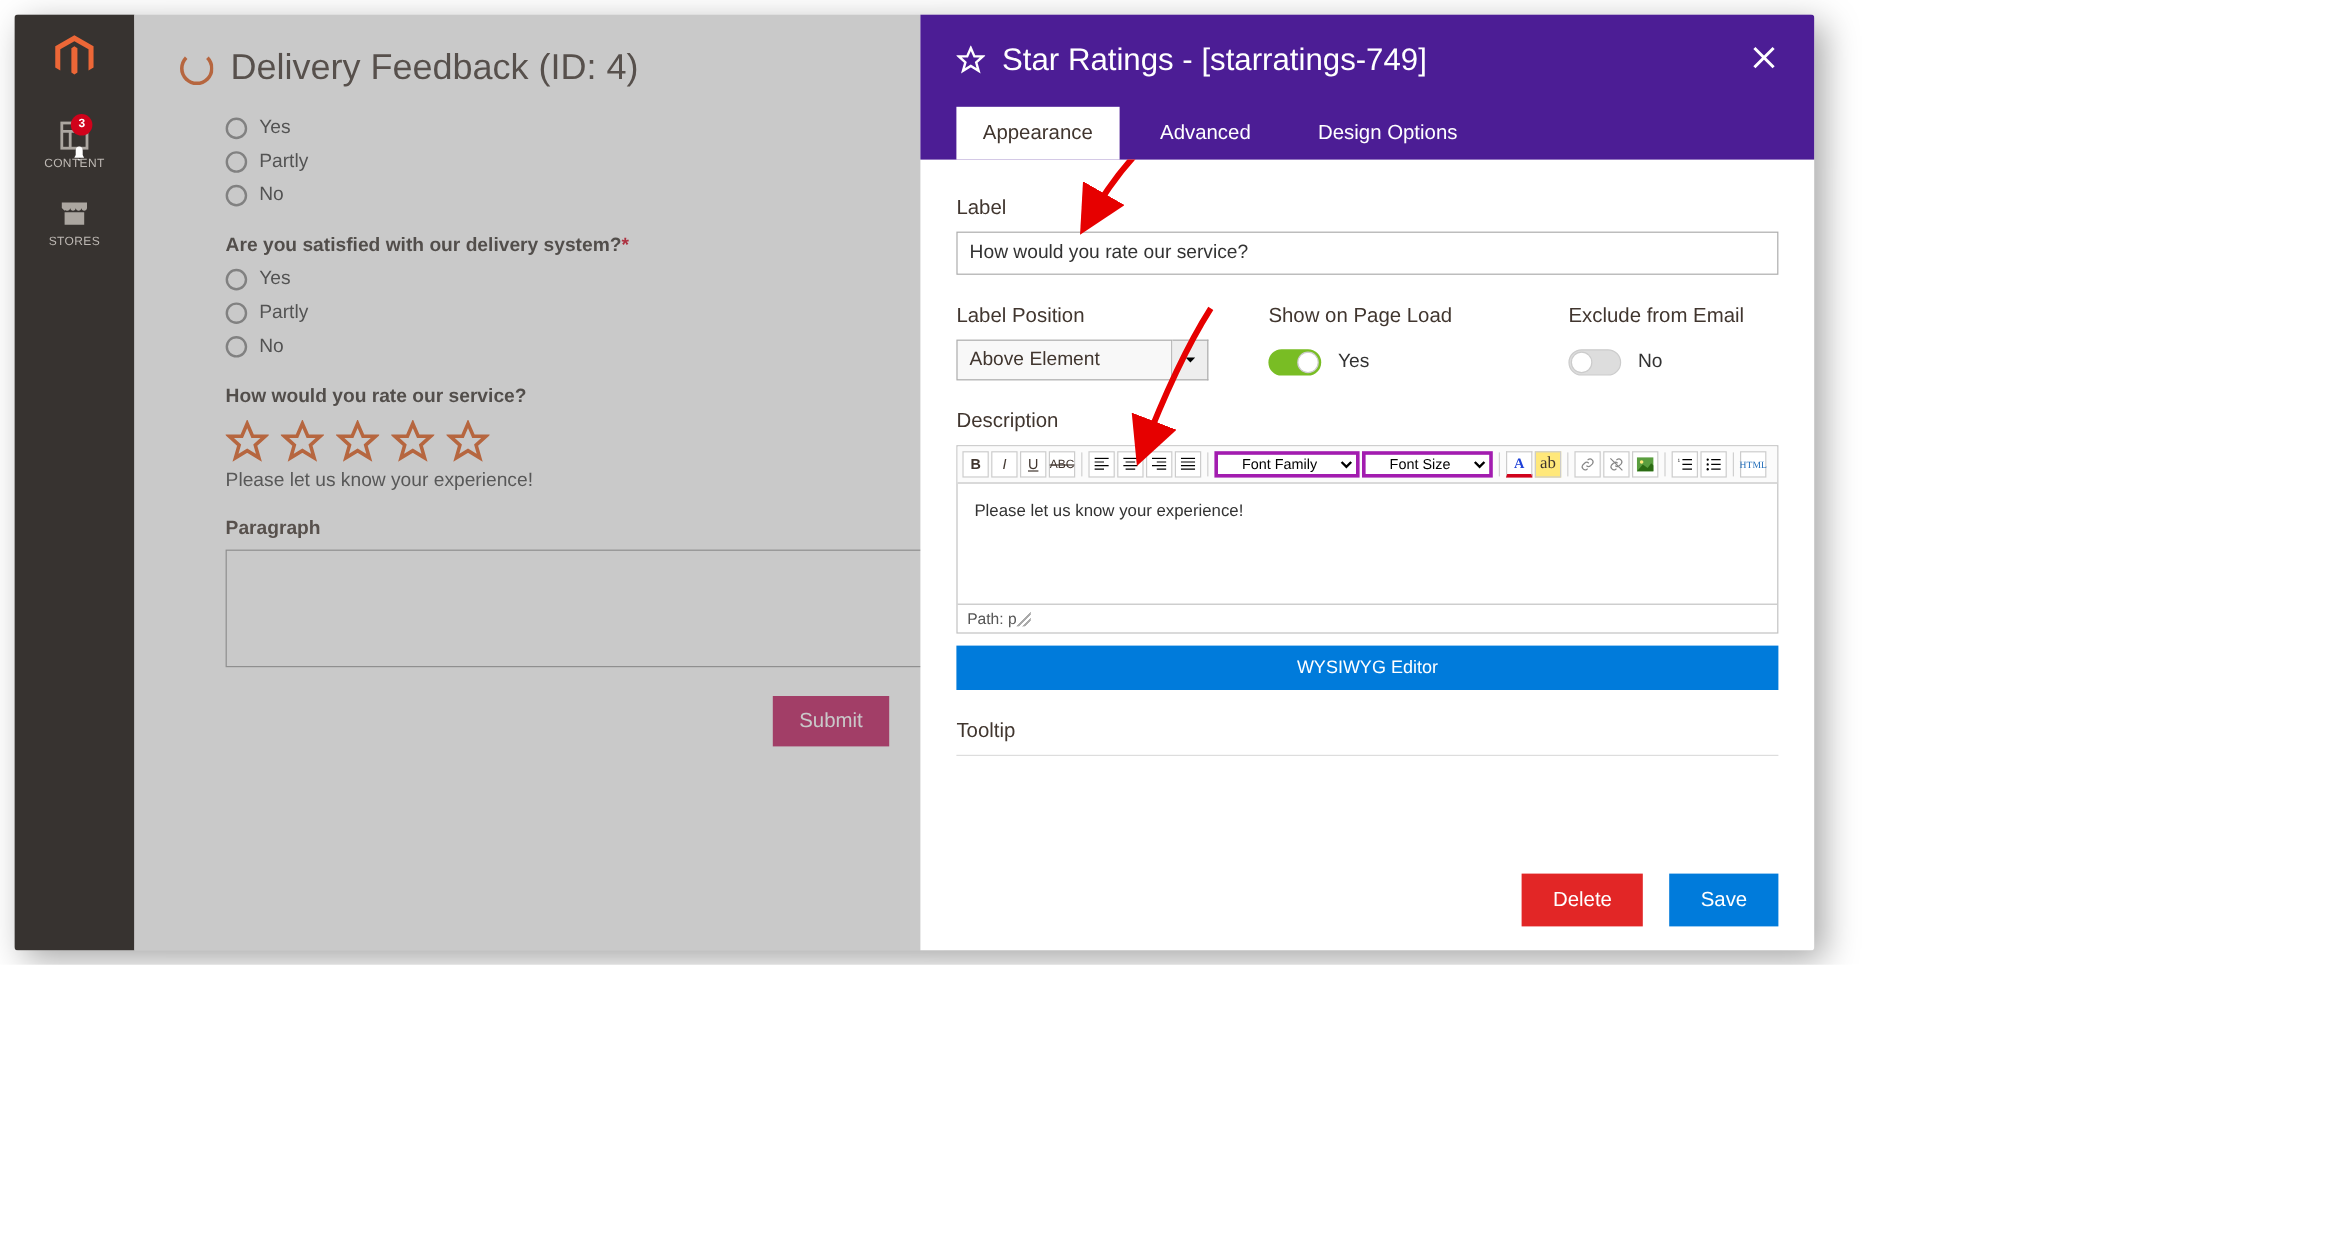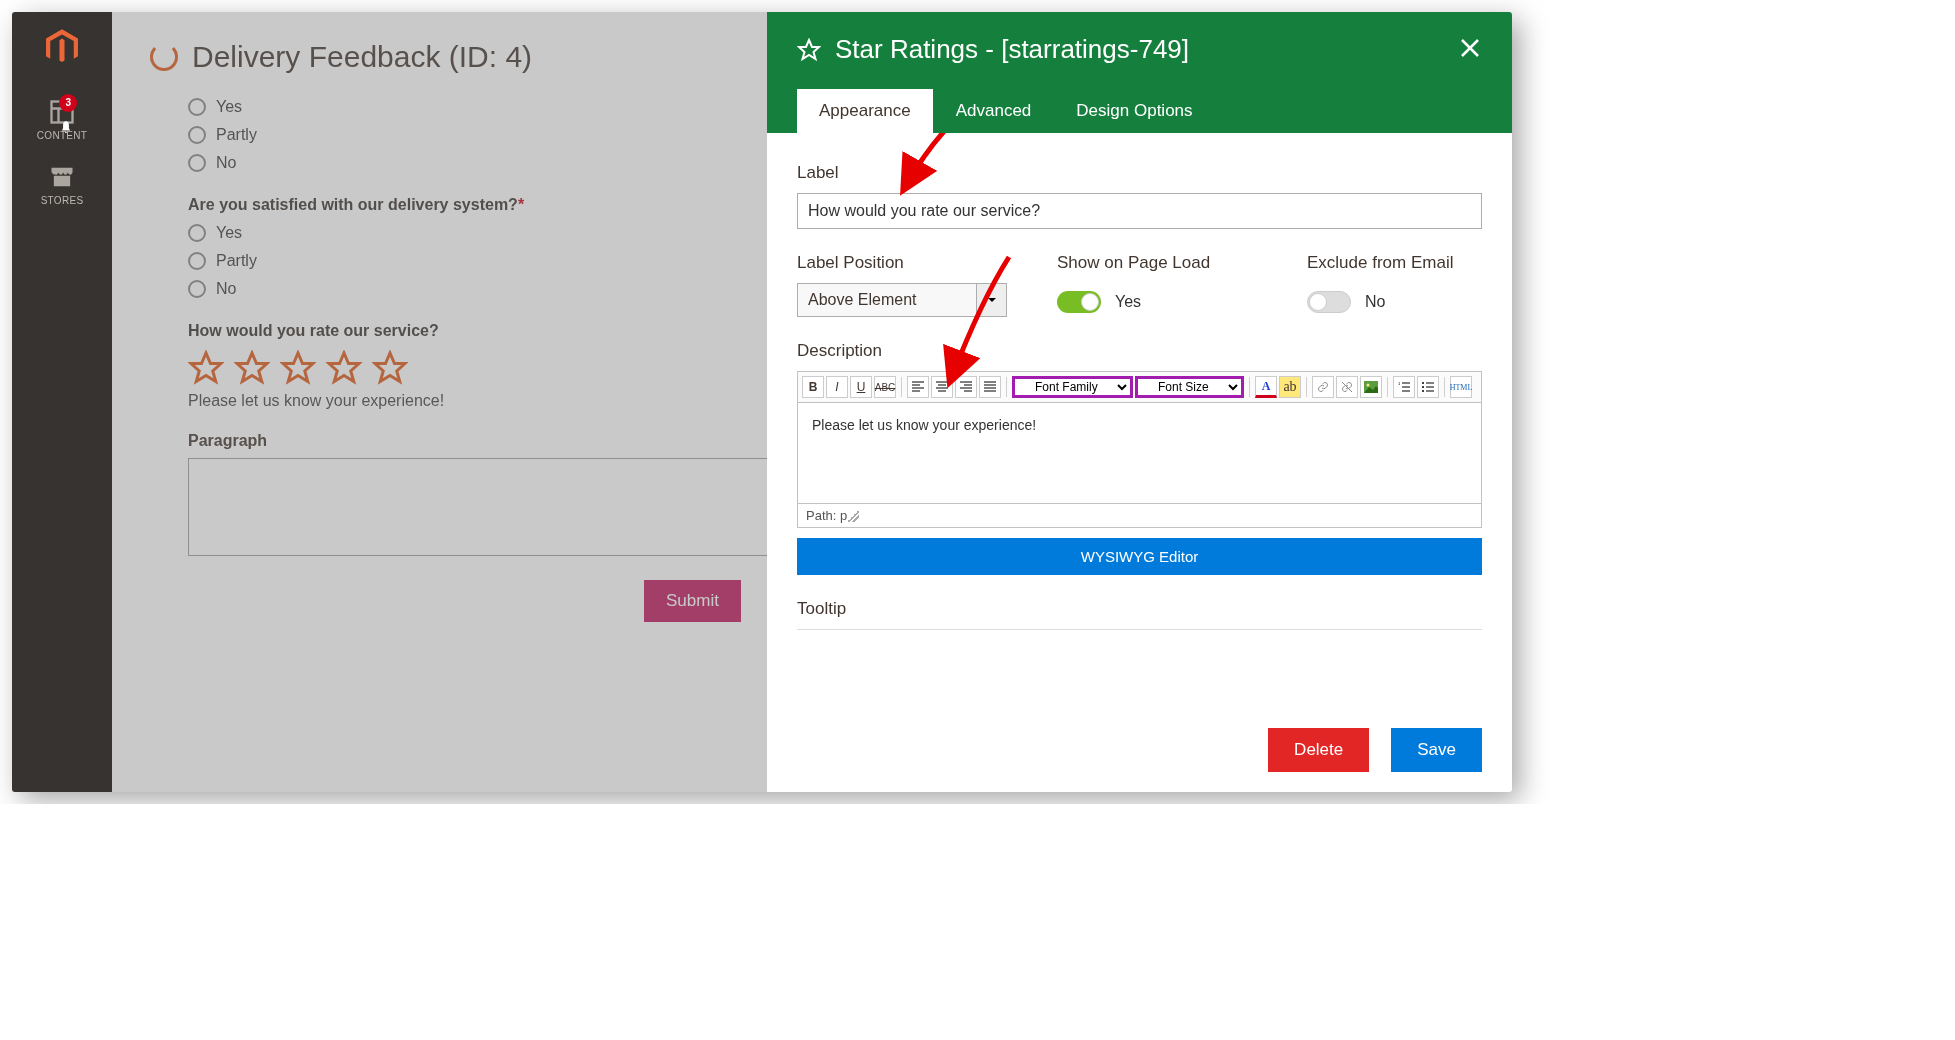--- a/index.html
+++ b/index.html
@@ -27,27 +27,27 @@
     .required { color: #d0021b; }
     .stars { display: flex; gap: 10px; margin: 10px 0 6px 0; }
     .star-outline { width: 36px; height: 36px; }
     .desc-text { font-size: 16px; color: #444; margin-bottom: 22px; }
     .paragraph-label { font-size: 16px; font-weight: 700; margin-top: 20px; margin-bottom: 8px; }
     .paragraph-box { width: 585px; height: 98px; border: 1px solid #9e9e9e; }
     .submit-btn { background: #be185d; color: #fff; border: none; padding: 11px 22px; font-size: 17px; cursor: pointer; margin-top: 24px; margin-left: 456px; }
     
     
     .panel { position: absolute; top: 0; right: 0; bottom: 0; width: 745px; background: #fff; display: flex; flex-direction: column; z-index: 10; }
-    .panel-header { background: #15803d; color: #fff; padding: 22px 30px 0 30px; position: relative; }
+    .panel-header { background: #4c1d95; color: #fff; padding: 22px 30px 0 30px; position: relative; }
     .panel-header-top { display: flex; align-items: center; gap: 14px; }
     .star-icon { width: 24px; height: 24px; }
     .panel-title { font-size: 26px; font-weight: 300; }
     .close-x { position: absolute; top: 24px; right: 30px; cursor: pointer; }
     .close-x svg { width: 24px; height: 24px; }
-    .tabs { display: flex; gap: 1px; margin-top: 24px; }
+    .tabs { display: flex; gap: 12px; margin-top: 24px; }
     .tab { padding: 12px 22px; font-size: 17px; color: #fff; cursor: pointer; }
     .tab.active { background: #fff; color: #41362f; }
     .panel-body { flex: 1; padding: 30px 30px 24px 30px; overflow-y: auto; color: #41362f; position: relative; }
     .row { display: flex; gap: 30px; margin-bottom: 24px; }
     .field { flex: 1; display: flex; flex-direction: column; }
     .field-label { font-size: 17px; margin-bottom: 10px; color: #41362f; }
     .text-input { border: 1px solid #adadad; padding: 8px 10px; font-size: 16px; color: #333; width: 100%; height: 36px; }
     .select-wrap { display: flex; width: 210px; }
     .select-box { border: 1px solid #adadad; padding: 7px 10px; font-size: 16px; flex: 1; background: #f8f8f8; }
     .select-arrow { width: 30px; border: 1px solid #adadad; border-left: none; display: flex; align-items: center; justify-content: center; background: #eee; }

